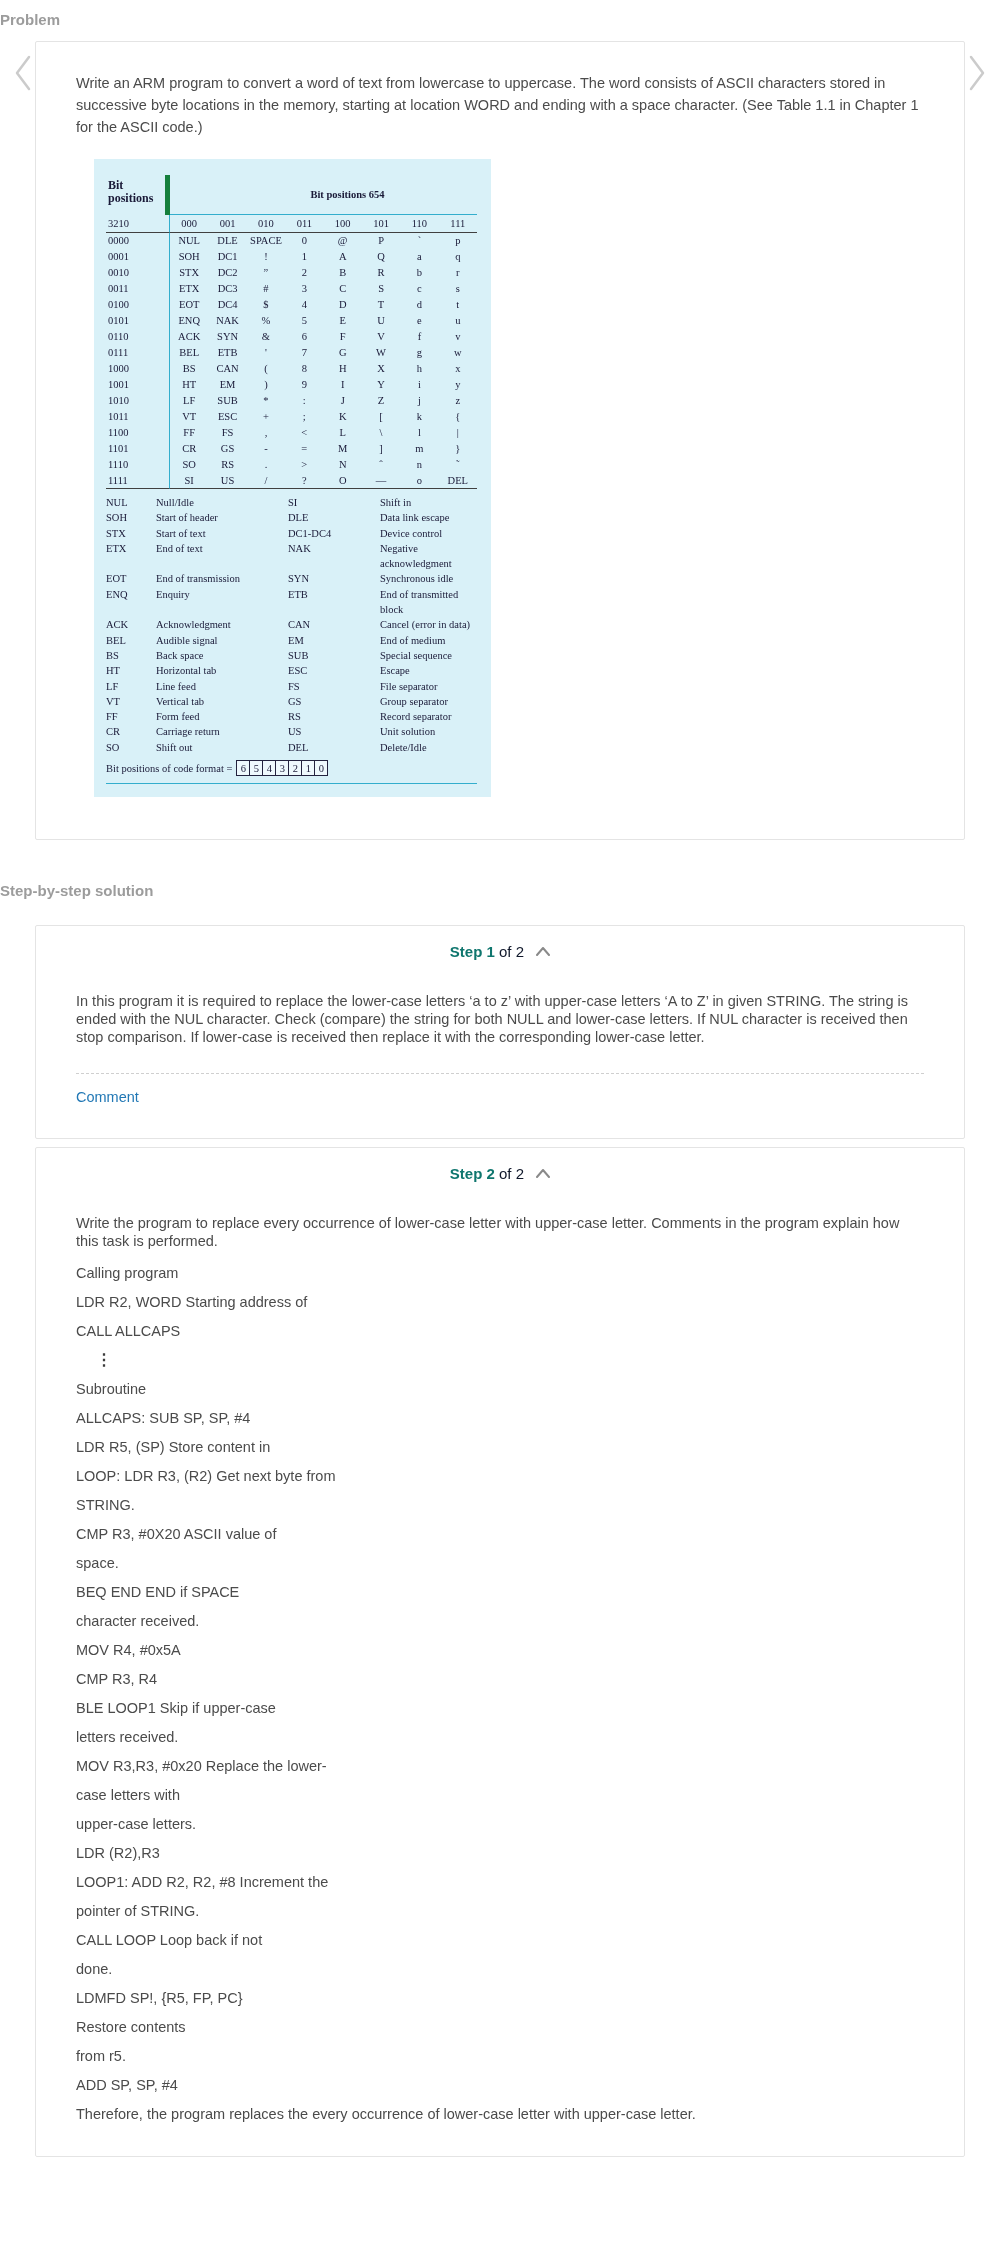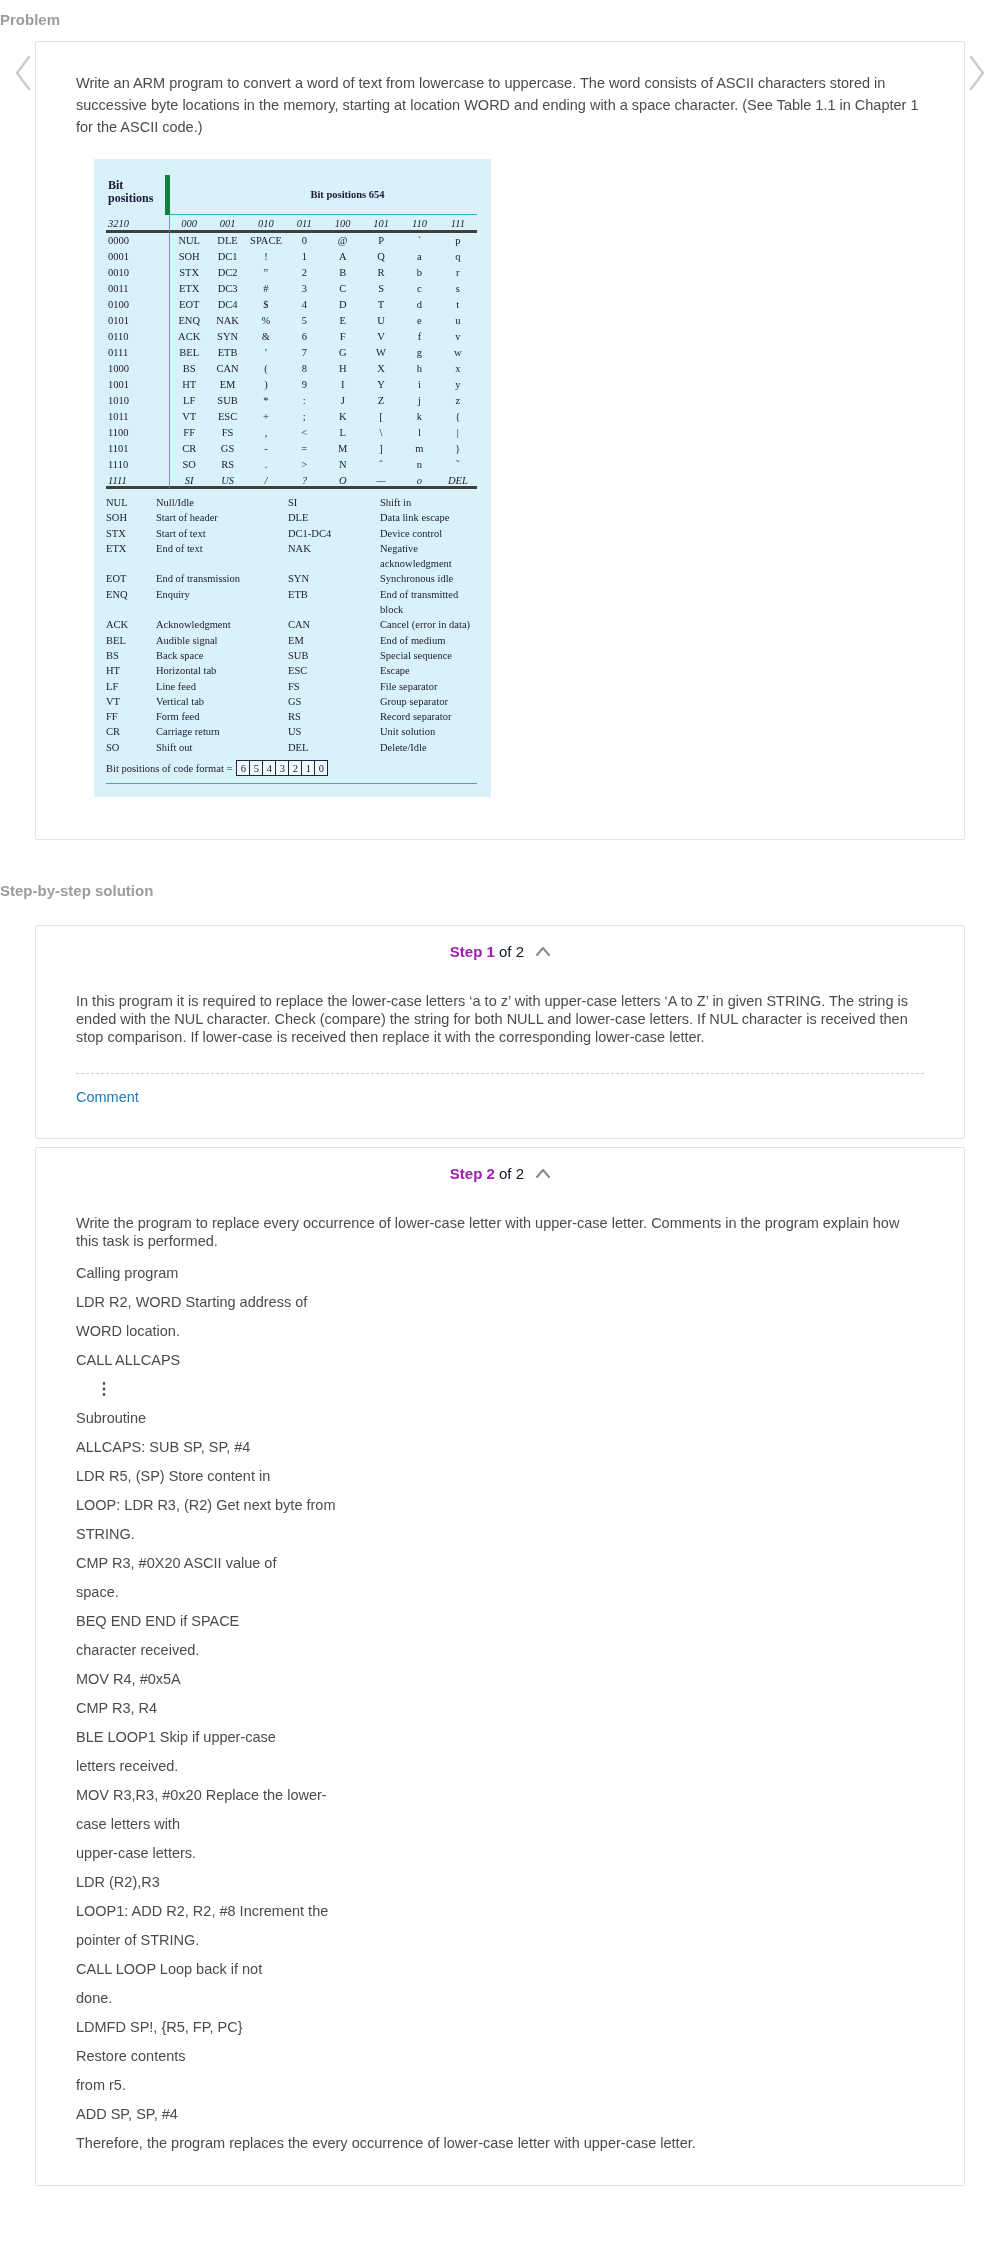--- a/index.html
+++ b/index.html
@@ -79,21 +79,21 @@
   }
   #ascii-grid {
     display:grid;
     grid-template-columns:64px repeat(8, 1fr);
     font-size:10.5px;
   }
   #ascii-grid div { line-height:16px; height:16px; }
   #ascii-grid .c { text-align:center; }
   #ascii-grid .lbl { text-align:left; padding-left:2px; }
   #ascii-grid .vline { border-right:1px solid #33aecd; }
-  #ascii-grid .hline { border-bottom:3px solid #404040;font-style:italic; }
+  #ascii-grid .hline { border-bottom:1px solid #404040; }
   #ascii-grid .axis { height:18px; line-height:18px; }
   #legend-grid {
     display:grid;
     grid-template-columns:50px 132px 92px 1fr;
     font-size:10.5px;
     margin-top:6px;
   }
   #legend-grid div { line-height:15.3px; }
   .format-row {
     font-size:10.5px;
@@ -114,21 +114,21 @@
   .table-bottom-rule { border-top:1px solid #33aecd; margin-top:7px; height:4px; }
 
   
   .step-card { margin-top:26px; padding:0 40px 32px; }
   .step2-card { margin-top:8px; }
   .step-header {
     text-align:center;
     padding:17px 0 4px;
     font-size:15px;
   }
-  .step-title { font-weight:bold; color:#a21caf; }
+  .step-title { font-weight:bold; color:#0f766e; }
   .step-count { color:#0f172a; }
   .collapse-btn { background:none;border:none;padding:0;margin-left:8px;cursor:pointer;vertical-align:1px; }
   .step-body {
     font-size:14.5px;
     line-height:18px;
     color:#4b4b4b;
     margin:28px 0 0;
     max-width:872px;
   }
   .code-line {
@@ -435,21 +435,20 @@
     <button class="collapse-btn">
       <svg width="14" height="9" viewBox="0 0 14 9">
         <polyline points="1,8 7,1 13,8" fill="none" stroke="#8a8a8a" stroke-width="2" stroke-linecap="round" stroke-linejoin="round"></polyline>
       </svg>
     </button>
   </div>
   <p class="step-body">Write the program to replace every occurrence of lower-case letter with upper-case letter. Comments in the program explain how this task is performed.</p>
   <div class="code-block" id="code-block">
       <p class="code-line">Calling program</p>
       <p class="code-line">LDR R2, WORD Starting address of</p>
-      <p class="code-line">WORD location.</p>
       <p class="code-line">CALL ALLCAPS</p>
       <p class="code-line dots">⋮</p>
       <p class="code-line">Subroutine</p>
       <p class="code-line">ALLCAPS: SUB SP, SP, #4</p>
       <p class="code-line">LDR R5, (SP) Store content in</p>
       <p class="code-line">LOOP: LDR R3, (R2) Get next byte from</p>
       <p class="code-line">STRING.</p>
       <p class="code-line">CMP R3, #0X20 ASCII value of</p>
       <p class="code-line">space.</p>
       <p class="code-line">BEQ END END if SPACE</p>

